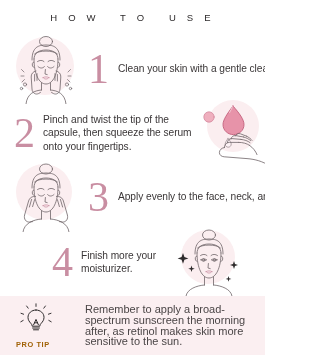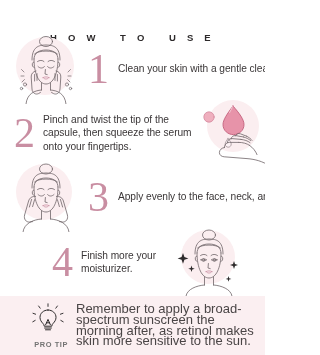--- a/index.html
+++ b/index.html
@@ -9,24 +9,24 @@
     font-family:"Liberation Sans", sans-serif;
     overflow:hidden;
     position:relative;
   }
   .sheet{position:relative;width:265px;height:355px;background:#fff;}
 
   
   .header{
     text-align:center;
     font-size:9.5px;
-    font-weight:700;
+    font-weight:400;
     letter-spacing:4.2px;
     color:#2d2a2b;
-    padding-top:32px;
+    padding-top:12px;
     white-space:pre;
   }
 
   
   .step{
     position:absolute;
     display:flex;
     align-items:center;
     box-sizing:border-box;
   }
@@ -77,34 +77,33 @@
     width:265px;height:59px;
     background:#fbeff1;
     display:flex;
     align-items:center;
     box-sizing:border-box;
     padding:0 10px 0 16px;
   }
   .protip-badge{
     flex:0 0 auto;
     width:46px;
-    text-align:right;
-    color:#737373;
-    margin-left:6px;
+    text-align:left;
+    color:#a16207;
   }
   .protip-label{
     font-size:7.4px;
     font-weight:700;
     letter-spacing:0.6px;
     margin-top:1px;
   }
   .protip-text{
-    margin-left:8px;
+    margin-left:23px;
     color:#4a4546;
-    font-size:13px;
+    font-size:11px;
     line-height:10.6px;
   }
 </style>
 </head>
 <body>
 
 <div class="sheet">
 
   <div class="header">H O W   T O   U S E</div>
 

